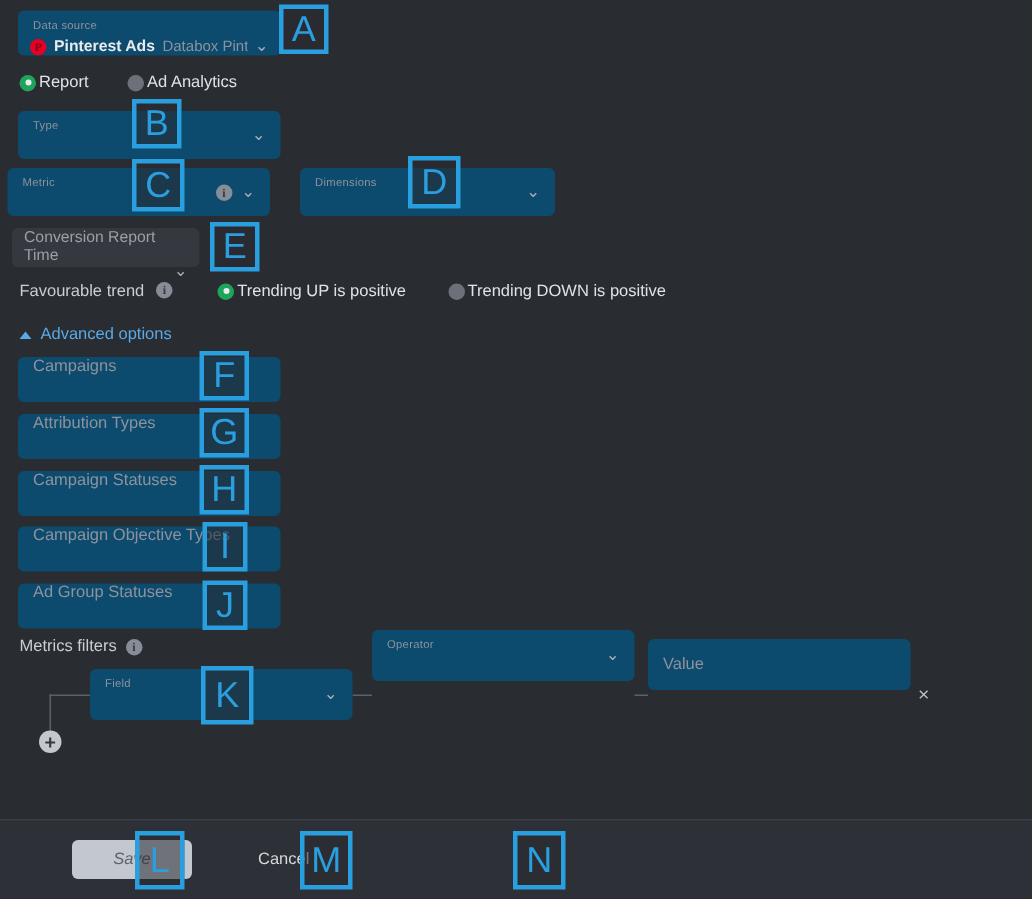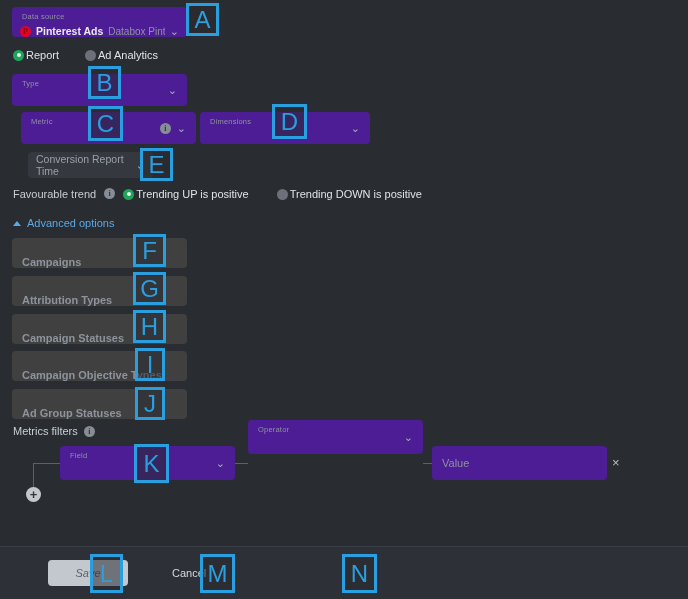--- a/index.html
+++ b/index.html
@@ -8,21 +8,21 @@
     width: 688px; height: 599px;
     background: #292c31;
     font-family: "Liberation Sans", sans-serif;
     color: #d5d8dc;
     overflow: hidden;
     position: relative;
   }
 
   
   .field {
-    background: #4c1d95;
+    background: #0c4a6e;
     border-radius: 4px;
     position: relative;
     display: flex;
     align-items: center;
     padding: 0 10px;
   }
   .field-label-float {
     position: absolute;
     top: 5px; left: 10px;
     font-size: 7.5px;
@@ -96,76 +96,76 @@
   }
   .radio.on { background: #1fa45c; }
   .radio.on::after {
     content:""; position:absolute; left:3.5px; top:3.5px;
     width:4px; height:4px; border-radius:50%; background:#e9ecef;
   }
   .radio-label { font-size: 11px; color: #dfe2e6; }
 
   
   #type-field      { position:absolute; left:12px;  top:74px;  width:175px; height:32px; }
-  #metric-field    { position:absolute; left:21px;  top:112px; width:175px; height:32px; }
+  #metric-field    { position:absolute; left:5px;  top:112px; width:175px; height:32px; }
   #dimensions-field{ position:absolute; left:200px; top:112px; width:170px; height:32px; }
   .metric-tools { margin-left:auto; display:flex; align-items:center; gap:6px; }
 
   #conv-field {
-    position:absolute; left:28px; top:152px; width:125px; height:26px;
+    position:absolute; left:8px; top:152px; width:125px; height:26px;
     background:#35383e; border-radius:4px;
-    display:flex; align-items:center; padding:0 8px;
+    display:flex; align-items:center; padding:0 8px;flex-direction:column;
   }
   #conv-field .conv-text { font-size: 10.5px; color:#9aa0a8; }
 
   
   #trend-row {
     position:absolute; left:13px; top:188px;
     display:flex; align-items:flex-start; gap:8px;
   }
   .trend-label { font-size:11px; color:#c9ced4; }
-  #trend-opts { display:flex; align-items:center; gap:28px; }
+  #trend-opts { display:flex; align-items:center; gap:28px; margin-left:22px; }
 
   
   #advanced-toggle {
     position:absolute; left:13px; top:217px;
     display:flex; align-items:center; gap:6px;
     color:#5aa9e6; font-size:11px; cursor:pointer;
   }
   .caret-up {
     width:0;height:0;border-left:4px solid transparent;border-right:4px solid transparent;
     border-bottom:5px solid #5aa9e6;
   }
 
   
   .adv-field {
     position:absolute; left:12px; width:175px; height:30px;
-    background:#404040; border-radius:4px;
-    display:flex; align-items:flex-end; padding:0 10px;font-weight:bold;
+    background:#0c4a6e; border-radius:4px;
+    display:flex; align-items:flex-start; padding:0 10px;
   }
   .adv-field span { font-size:11px; color:#8d939c; }
 
   
   #metrics-filters-label {
     position:absolute; left:13px; top:425px;
     display:flex; align-items:center; gap:6px;
     font-size:11px; color:#c9ced4;
   }
   .conn-line { position:absolute; background:#5b6069; }
   .plus-btn {
     position:absolute; left:26px; top:487px;
     width:15px; height:15px; border-radius:50%;
     background:#c3c8cf; color:#35383e;
     display:flex;align-items:center;justify-content:center;
     font-size:13px; font-weight:bold; line-height:1;
     font-family:"Liberation Sans",sans-serif; cursor:pointer;
   }
   #filter-field    { position:absolute; left:60px;  top:446px; width:175px; height:34px; }
   #filter-operator { position:absolute; left:248px; top:420px; width:175px; height:34px; }
-  #filter-value    { position:absolute; left:432px; top:446px; width:175px; height:34px;align-items:center; }
+  #filter-value    { position:absolute; left:432px; top:426px; width:175px; height:34px;align-items:center; }
   #filter-remove {
     position:absolute; left:612px; top:456px;
     font-size:13px; color:#b9bec5; cursor:pointer; line-height:1;
   }
 
   
   #bottom-bar {
     position:absolute; left:0; bottom:0; width:688px; height:53px;
     background:#2d3036; border-top:1px solid #3a3e45;
     display:flex; align-items:center;

